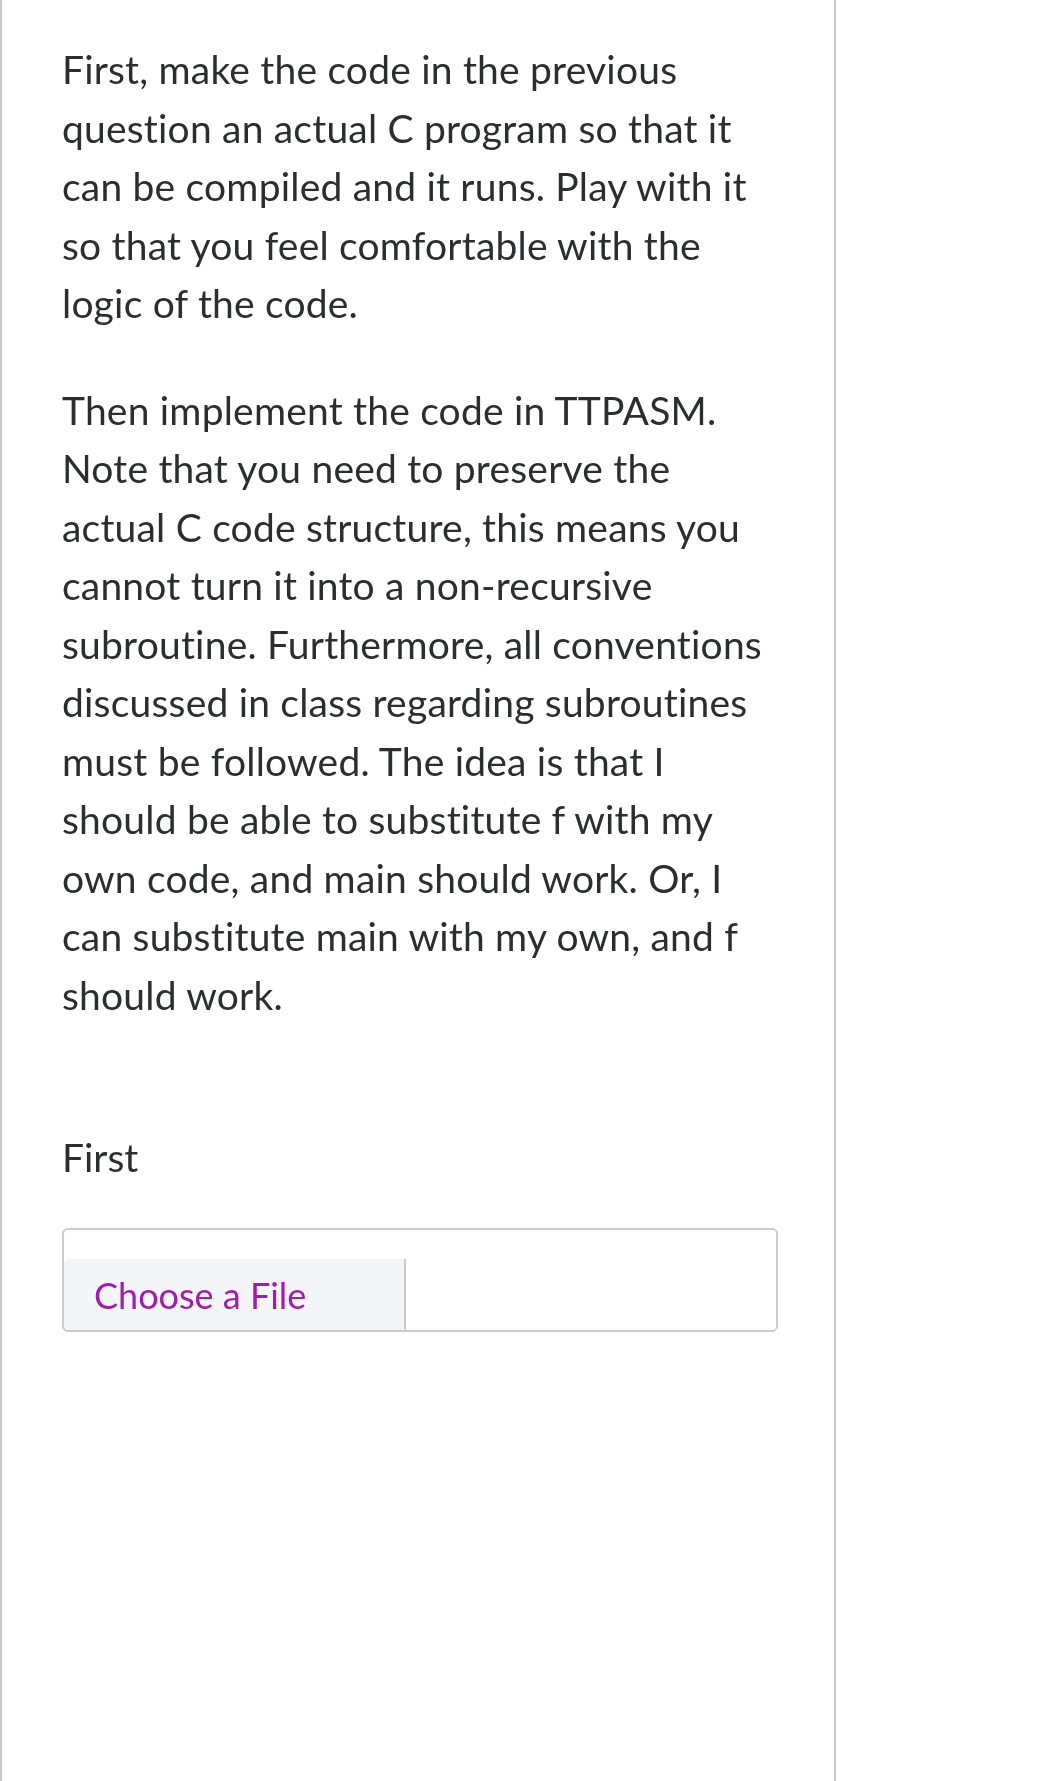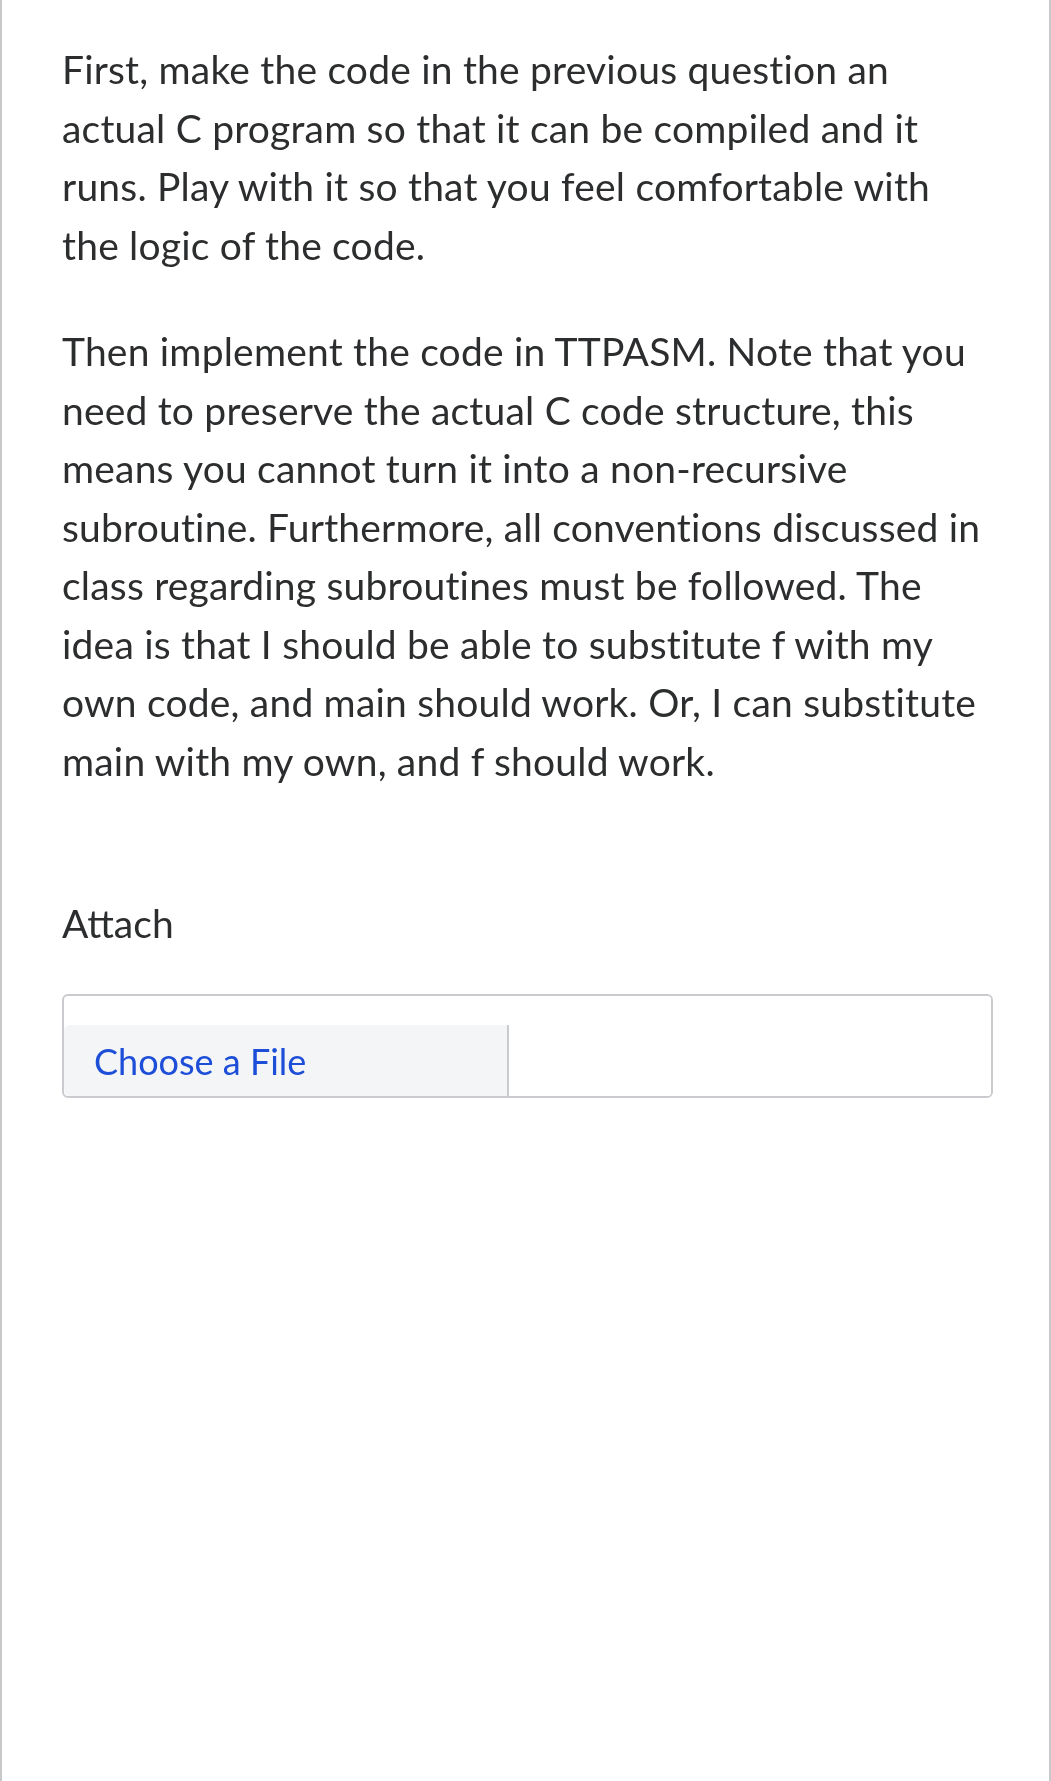--- a/index.html
+++ b/index.html
@@ -4,21 +4,21 @@
 <style>
   html, body {
     margin: 0;
     padding: 0;
     background: #ffffff;
     font-family: "Lato", "Helvetica Neue", Arial, sans-serif;
     color: #2c2d2e;
   }
   .page {
     box-sizing: border-box;
-    width: 1051px;
+    width: 836px;
     min-height: 1781px;
     border-left: 2px solid #c7c9cb;
     border-right: 2px solid #c7c9cb;
     padding: 40px 60px 80px 60px;
   }
   .question-text p {
     font-size: 39px;
     line-height: 1.5;
     margin: 0 0 48px 0;
     font-weight: 400;
@@ -38,21 +38,21 @@
     border-radius: 6px;
     overflow: hidden;
     background: #ffffff;
   }
   .file-button {
     flex: 0 0 48%;
     background: #f4f5f6;
     border: none;
     border-right: 2px solid #c9cbce;
     font-size: 36px;
-    color: #1d4ed8;
+    color: #a21caf;
     text-align: left;
     padding: 12px 30px;
     cursor: pointer;
     font-family: inherit;
     border-top-left-radius: 6px;
     border-bottom-left-radius: 6px;
     margin-top: 29px;
   }
   .file-display {
     flex: 1 1 auto;
@@ -62,20 +62,20 @@
 </head>
 <body>
 
 <div class="page">
 
   <div class="question-text">
     <p>First, make the code in the previous question an actual C program so that it can be compiled and it runs. Play with it so that you feel comfortable with the logic of the code.</p>
     <p>Then implement the code in TTPASM. Note that you need to preserve the actual C code structure, this means you cannot turn it into a non-recursive subroutine. Furthermore, all conventions discussed in class regarding subroutines must be followed. The idea is that I should be able to substitute f with my own code, and main should work. Or, I can substitute main with my own, and f should work.</p>
   </div>
 
-  <div class="upload-label">Attach</div>
+  <div class="upload-label">First</div>
 
   <div class="file-row">
     <button class="file-button">Choose a File</button>
     <div class="file-display"></div>
   </div>
 
 </div>
 
 </body></html>

